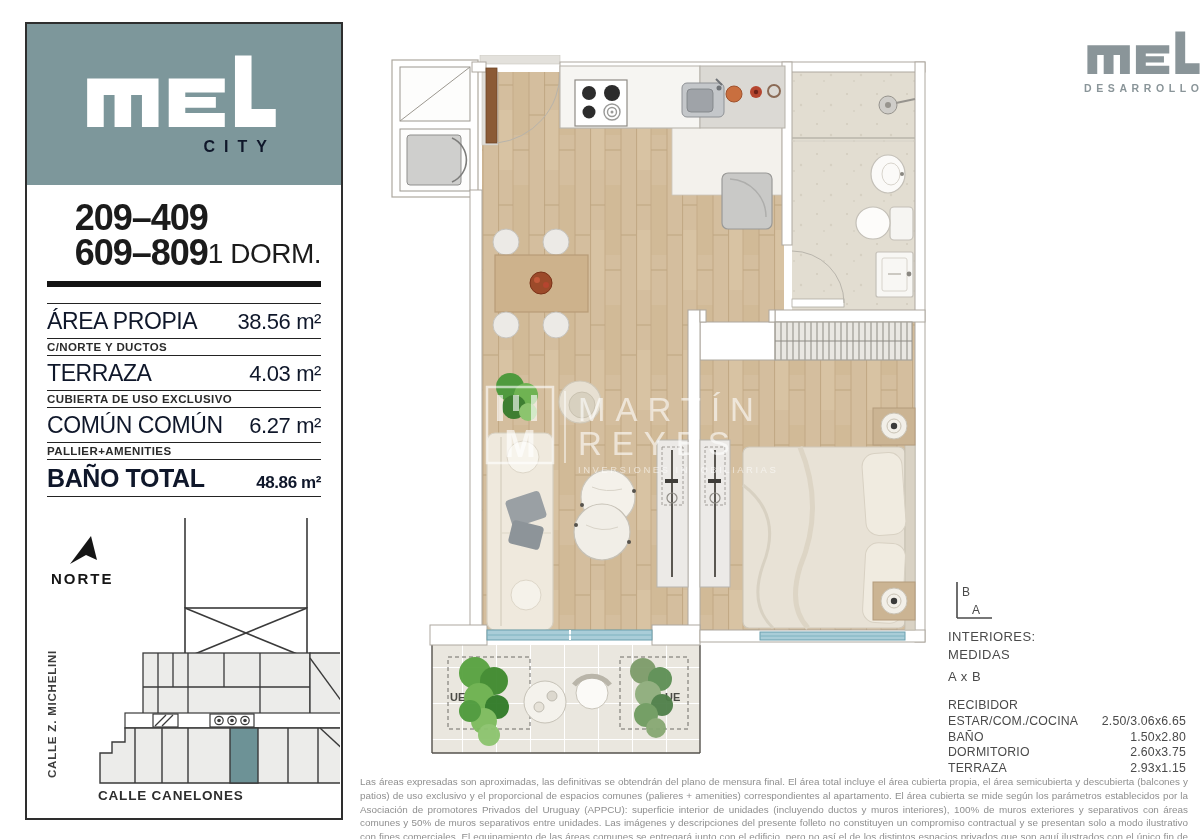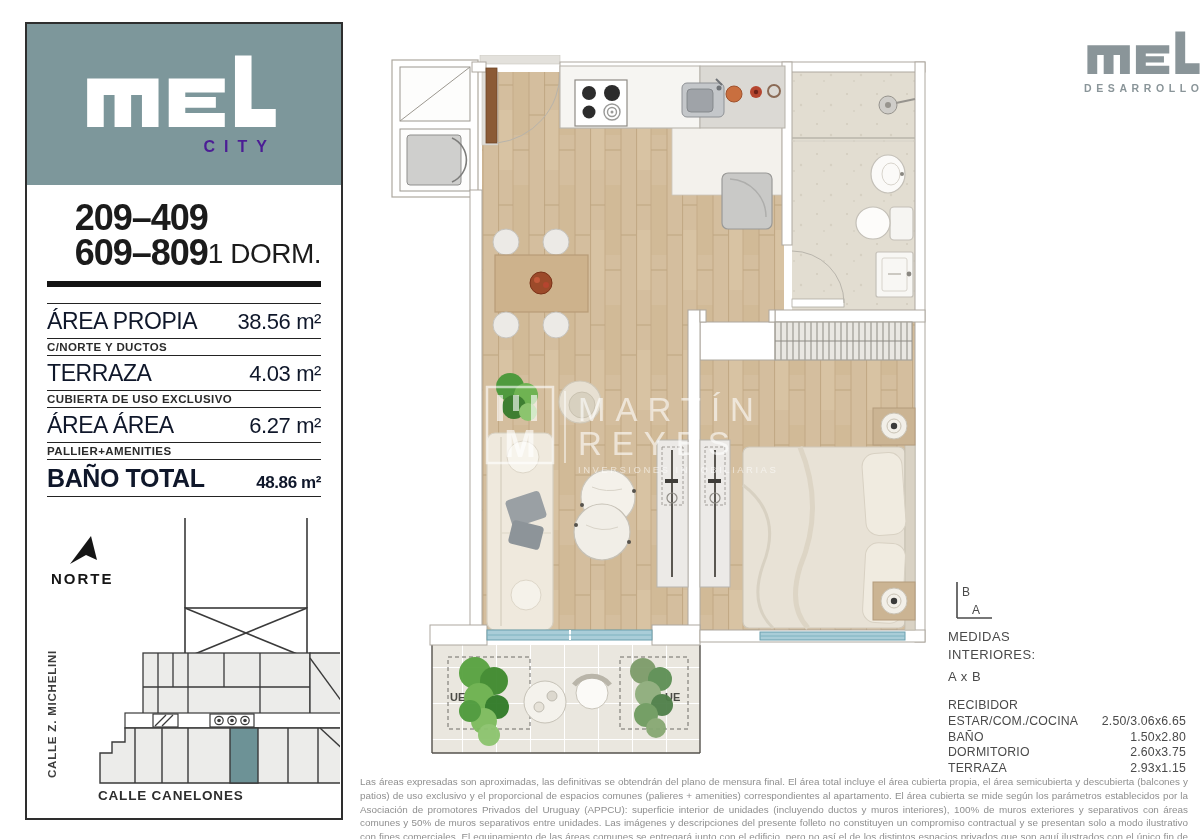--- a/index.html
+++ b/index.html
@@ -8,21 +8,21 @@
     font-family:"Liberation Sans", sans-serif;color:#1b1b1b;overflow:hidden;
   }
   svg text{font-family:"Liberation Sans", sans-serif;}
 
   
   .card{position:absolute;left:25px;top:22px;width:318px;height:798px;
     border:2px solid #2e2e2e;background:#fff;box-sizing:border-box;}
   .brand{height:161px;background:#7d979b;display:flex;flex-direction:column;
     justify-content:center;align-items:center;}
   .brand .logo-wrap{width:204px;}
-  .brand .city{color:#4c1d95;font-size:16px;font-weight:700;letter-spacing:9px;
+  .brand .city{color:#0f172a;font-size:16px;font-weight:700;letter-spacing:9px;
     text-align:right;padding-right:10px;margin-top:2px;}
   .unit-ids{display:flex;justify-content:flex-end;align-items:flex-end;
     padding:16px 20px 0 20px;}
   .unit-ids .nums{font-size:36px;font-weight:700;line-height:0.97;letter-spacing:-1px;}
   .unit-ids .dorm{font-size:28px;font-weight:400;padding-bottom:1px;letter-spacing:-0.5px;}
   .dbl-rule{margin:10px 20px 0 20px;height:5px;border-top:4px solid #141414;
     border-bottom:2px solid #141414;box-sizing:border-box;}
   .rows{margin:16px 20px 0 20px;}
   .hr{border:0;border-top:1.5px solid #232323;margin:0;}
   .arow{display:flex;justify-content:space-between;align-items:flex-end;
@@ -92,21 +92,21 @@
     <div class="note">C/NORTE Y DUCTOS</div>
     <hr class="hr">
     <div class="arow">
       <span>TERRAZA</span>
       <span class="val">4.03 m²</span>
     </div>
     <hr class="hr">
     <div class="note">CUBIERTA DE USO EXCLUSIVO</div>
     <hr class="hr">
     <div class="arow">
-      <span>ÁREA ÁREA</span>
+      <span>COMÚN COMÚN</span>
       <span class="val">6.27 m²</span>
     </div>
     <hr class="hr">
     <div class="note">PALLIER+AMENITIES</div>
     <hr class="hr">
     <div class="arow total">
       <span>BAÑO TOTAL</span>
       <span class="val">48.86 m²</span>
     </div>
     <hr class="hr">
@@ -446,22 +446,22 @@
 </div>
 
 <div class="measures">
   <svg width="50" height="46" viewBox="0 0 50 46">
     <line x1="9" y1="4" x2="9" y2="40" stroke="#4a4a4a" stroke-width="1.6"></line>
     <line x1="9" y1="40" x2="44" y2="40" stroke="#4a4a4a" stroke-width="1.6"></line>
     <text x="14" y="18" font-size="12" fill="#4a4a4a">B</text>
     <text x="24" y="36" font-size="12" fill="#4a4a4a">A</text>
   </svg>
   <div class="hdg">
+    <div>INTERIORES:</div>
     <div>MEDIDAS</div>
-    <div>INTERIORES:</div>
   </div>
   <div class="axb">A x B</div>
   <div class="mtable">
     <div class="mrow">
       <span>RECIBIDOR</span>
       <span></span>
     </div>
     <div class="mrow">
       <span>ESTAR/COM./COCINA</span>
       <span>2.50/3.06x6.65</span>

